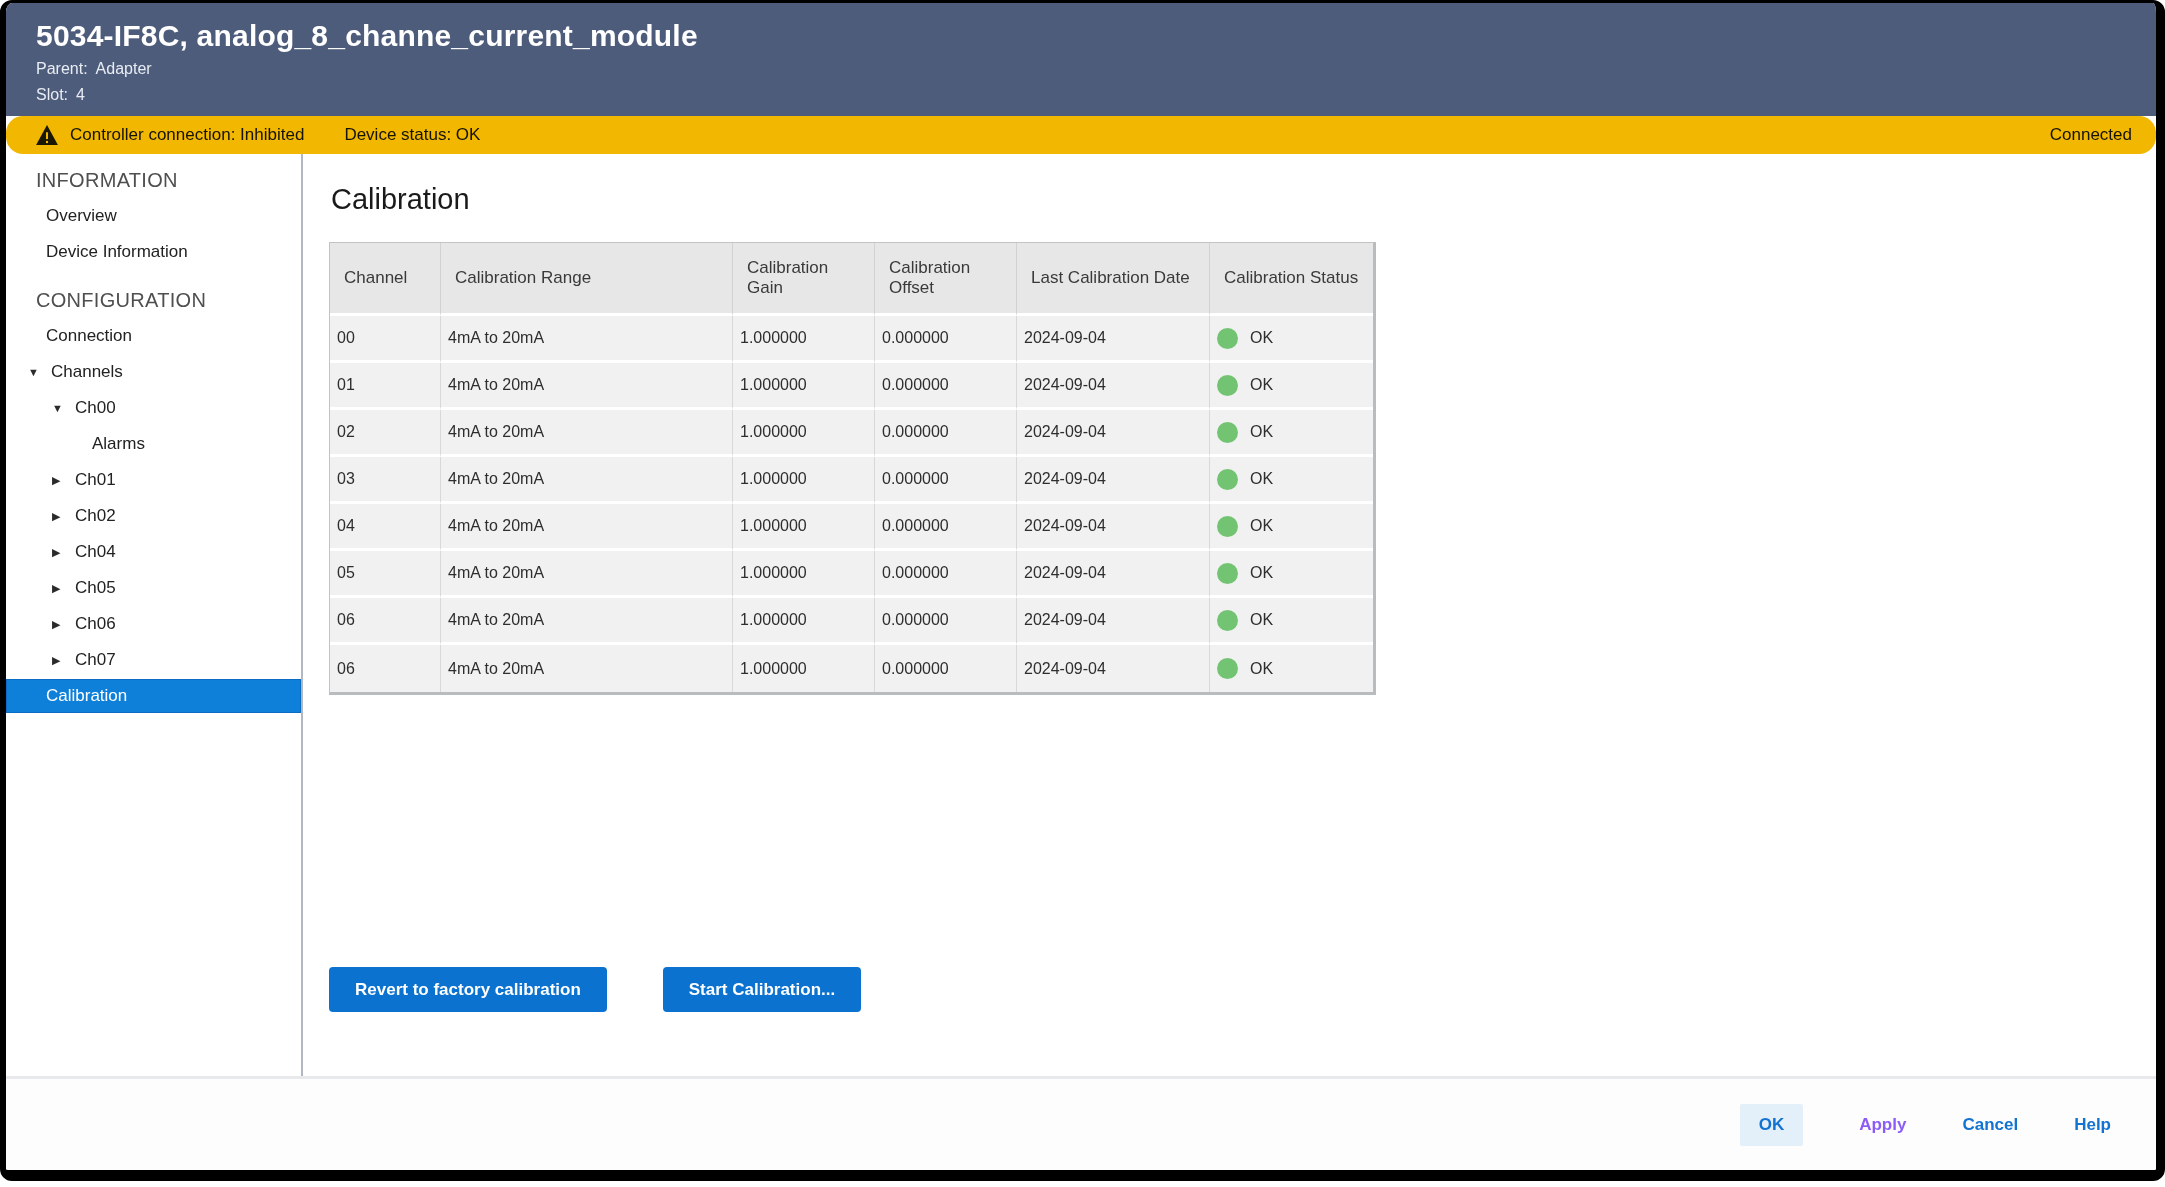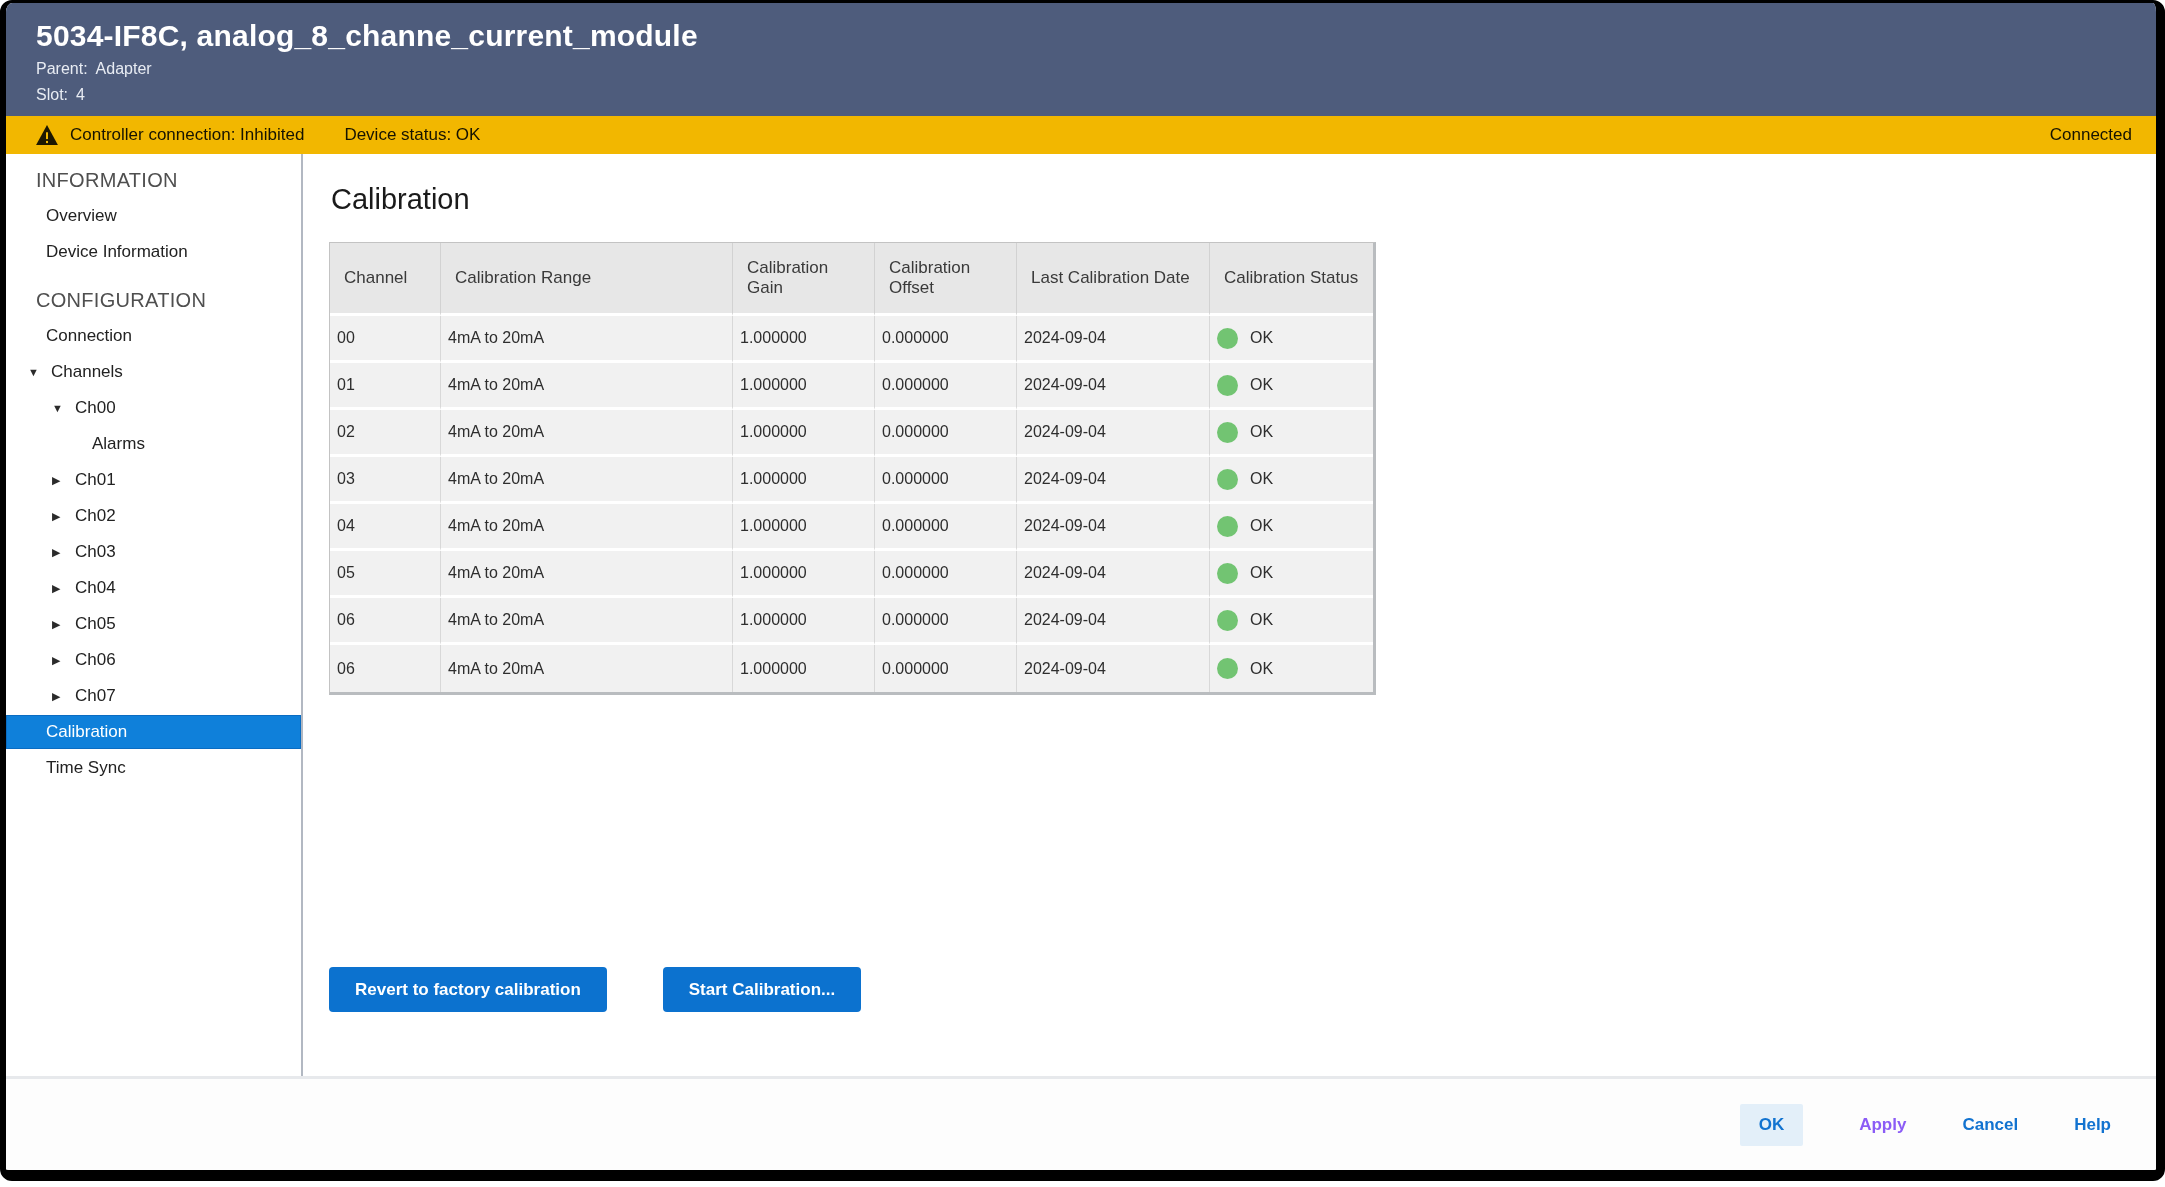--- a/index.html
+++ b/index.html
@@ -26,21 +26,21 @@
   .hdr-title{ font-size:30px; font-weight:700; letter-spacing:.2px; line-height:36px; }
   .hdr-sub{ font-size:16px; color:#e8ecf3; line-height:23px; margin-top:3px; }
   .hdr-sub .lbl{ margin-right:8px; }
 
   
   .alert{
     height:38px; flex:0 0 38px;
     background:#f2b700;
     display:flex; align-items:center;
     padding:0 24px 0 30px;
-    font-size:17px; color:#161300;
+    font-size:17px; color:#161300;border-radius:17px;
   }
   .alert .warn-ic{ width:22px; height:20px; margin-right:12px; flex:0 0 auto; display:inline-flex; }
   .alert .msg1{ margin-right:40px; }
   .alert .spacer{ flex:1; }
 
   
   .body{ flex:1; display:flex; min-height:0; }
 
   
   .sidebar{
@@ -158,28 +158,26 @@
       <div class="nav-item">Device Information</div>
 
       <div class="sec-hd cfg">CONFIGURATION</div>
       <div class="nav-item">Connection</div>
 
       <div class="nav-item tree0"><span class="chev">▼</span><span>Channels</span></div>
       <div class="nav-item tree1"><span class="chev">▼</span><span>Ch00</span></div>
       <div class="nav-item tree2">Alarms</div>
       <div class="nav-item tree1"><span class="chev">▶</span><span>Ch01</span></div>
       <div class="nav-item tree1"><span class="chev">▶</span><span>Ch02</span></div>
-      <div class="nav-item tree1"><span class="chev">▶</span><span>Ch03</span></div>
       <div class="nav-item tree1"><span class="chev">▶</span><span>Ch04</span></div>
       <div class="nav-item tree1"><span class="chev">▶</span><span>Ch05</span></div>
       <div class="nav-item tree1"><span class="chev">▶</span><span>Ch06</span></div>
       <div class="nav-item tree1"><span class="chev">▶</span><span>Ch07</span></div>
 
       <div class="nav-item selected">Calibration</div>
-      <div class="nav-item">Time Sync</div>
     </nav>
 
     <main class="content">
       <h1 class="page-title">Calibration</h1>
 
       <table class="cal">
         <colgroup>
           <col style="width:111px">
             <col style="width:292px">
             <col style="width:142px">

